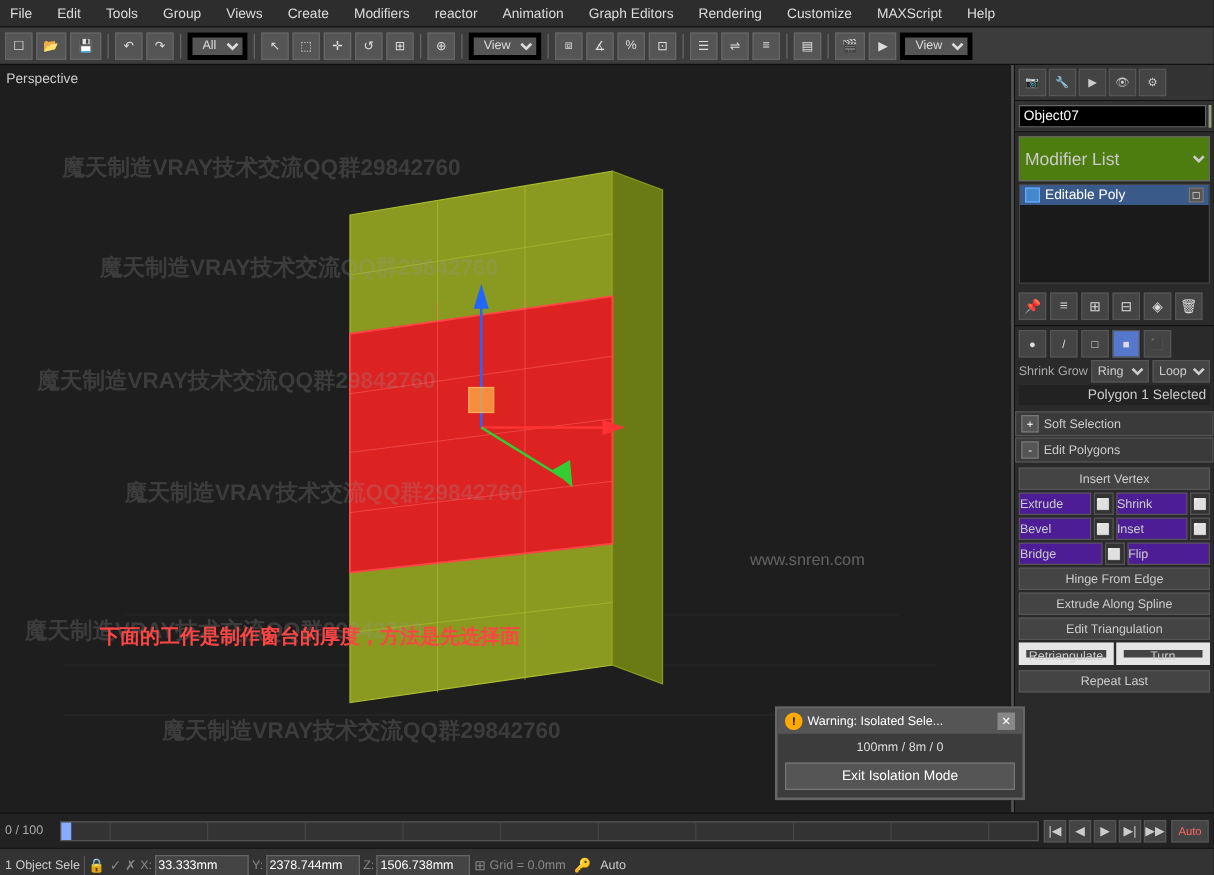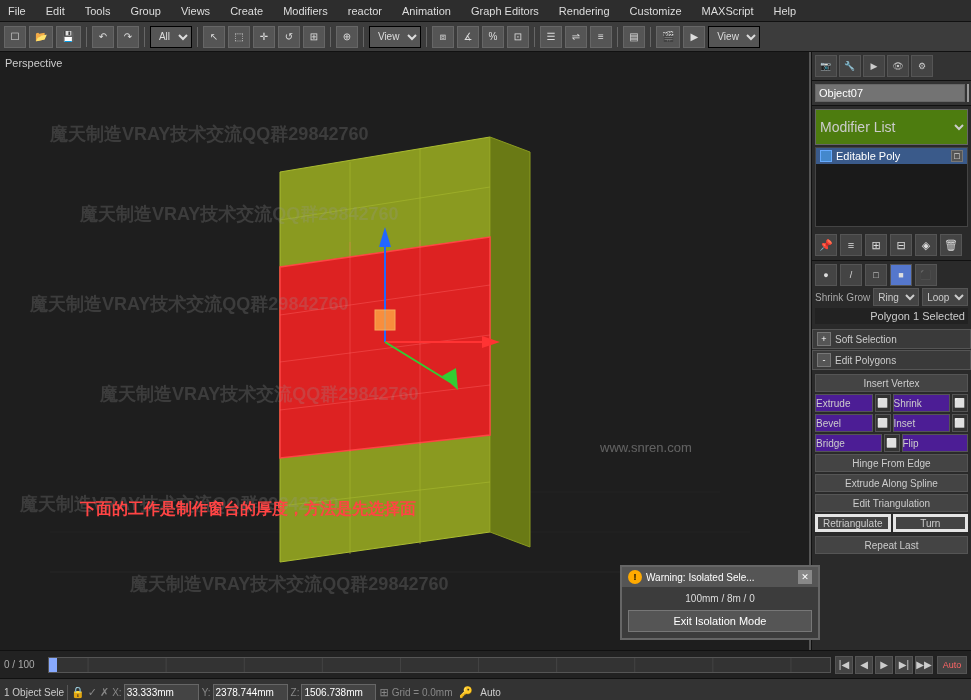--- a/index.html
+++ b/index.html
@@ -54,21 +54,21 @@
       min-width: 22px;
     }
     .toolbar-separator {
       width: 1px;
       height: 20px;
       background: #666;
       margin: 0 2px;
     }
     .toolbar-dropdown {
       background: #555;
-      border: 1px solid #000000;
+      border: 4px solid #000000;
       color: #ddd;
       font-size: 10px;
       height: 22px;
       padding: 0 4px;
       cursor: pointer;
     }
 
     
     #main-layout {
       display: flex;
@@ -150,21 +150,21 @@
     #object-name-row {
       display: flex;
       align-items: center;
       padding: 3px;
       gap: 2px;
       background: #333;
       border-bottom: 1px solid #111;
     }
     #object-name-input {
       flex: 1;
-      background: #737373;
+      background: #000000;
       border: 1px solid #666;
       color: #fff;
       font-size: 11px;
       height: 18px;
       padding: 0 3px;
     }
     #object-color-box {
       width: 18px;
       height: 18px;
       background: #7acc00;
@@ -353,21 +353,21 @@
       text-align: center;
     }
     .retriangulate-row {
       display: flex;
       gap: 2px;
       margin-bottom: 2px;
     }
     .retriangulate-btn, .turn-btn {
       flex: 1;
       background: #444;
-      border: 3px solid #e5e5e5;
+      border: 6px solid #e5e5e5;
       color: #ccc;
       height: 18px;
       font-size: 10px;
       cursor: pointer;
       text-align: center;
     }
     #repeat-last-btn {
       width: 100%;
       background: #444;
       border: 1px solid #555;

